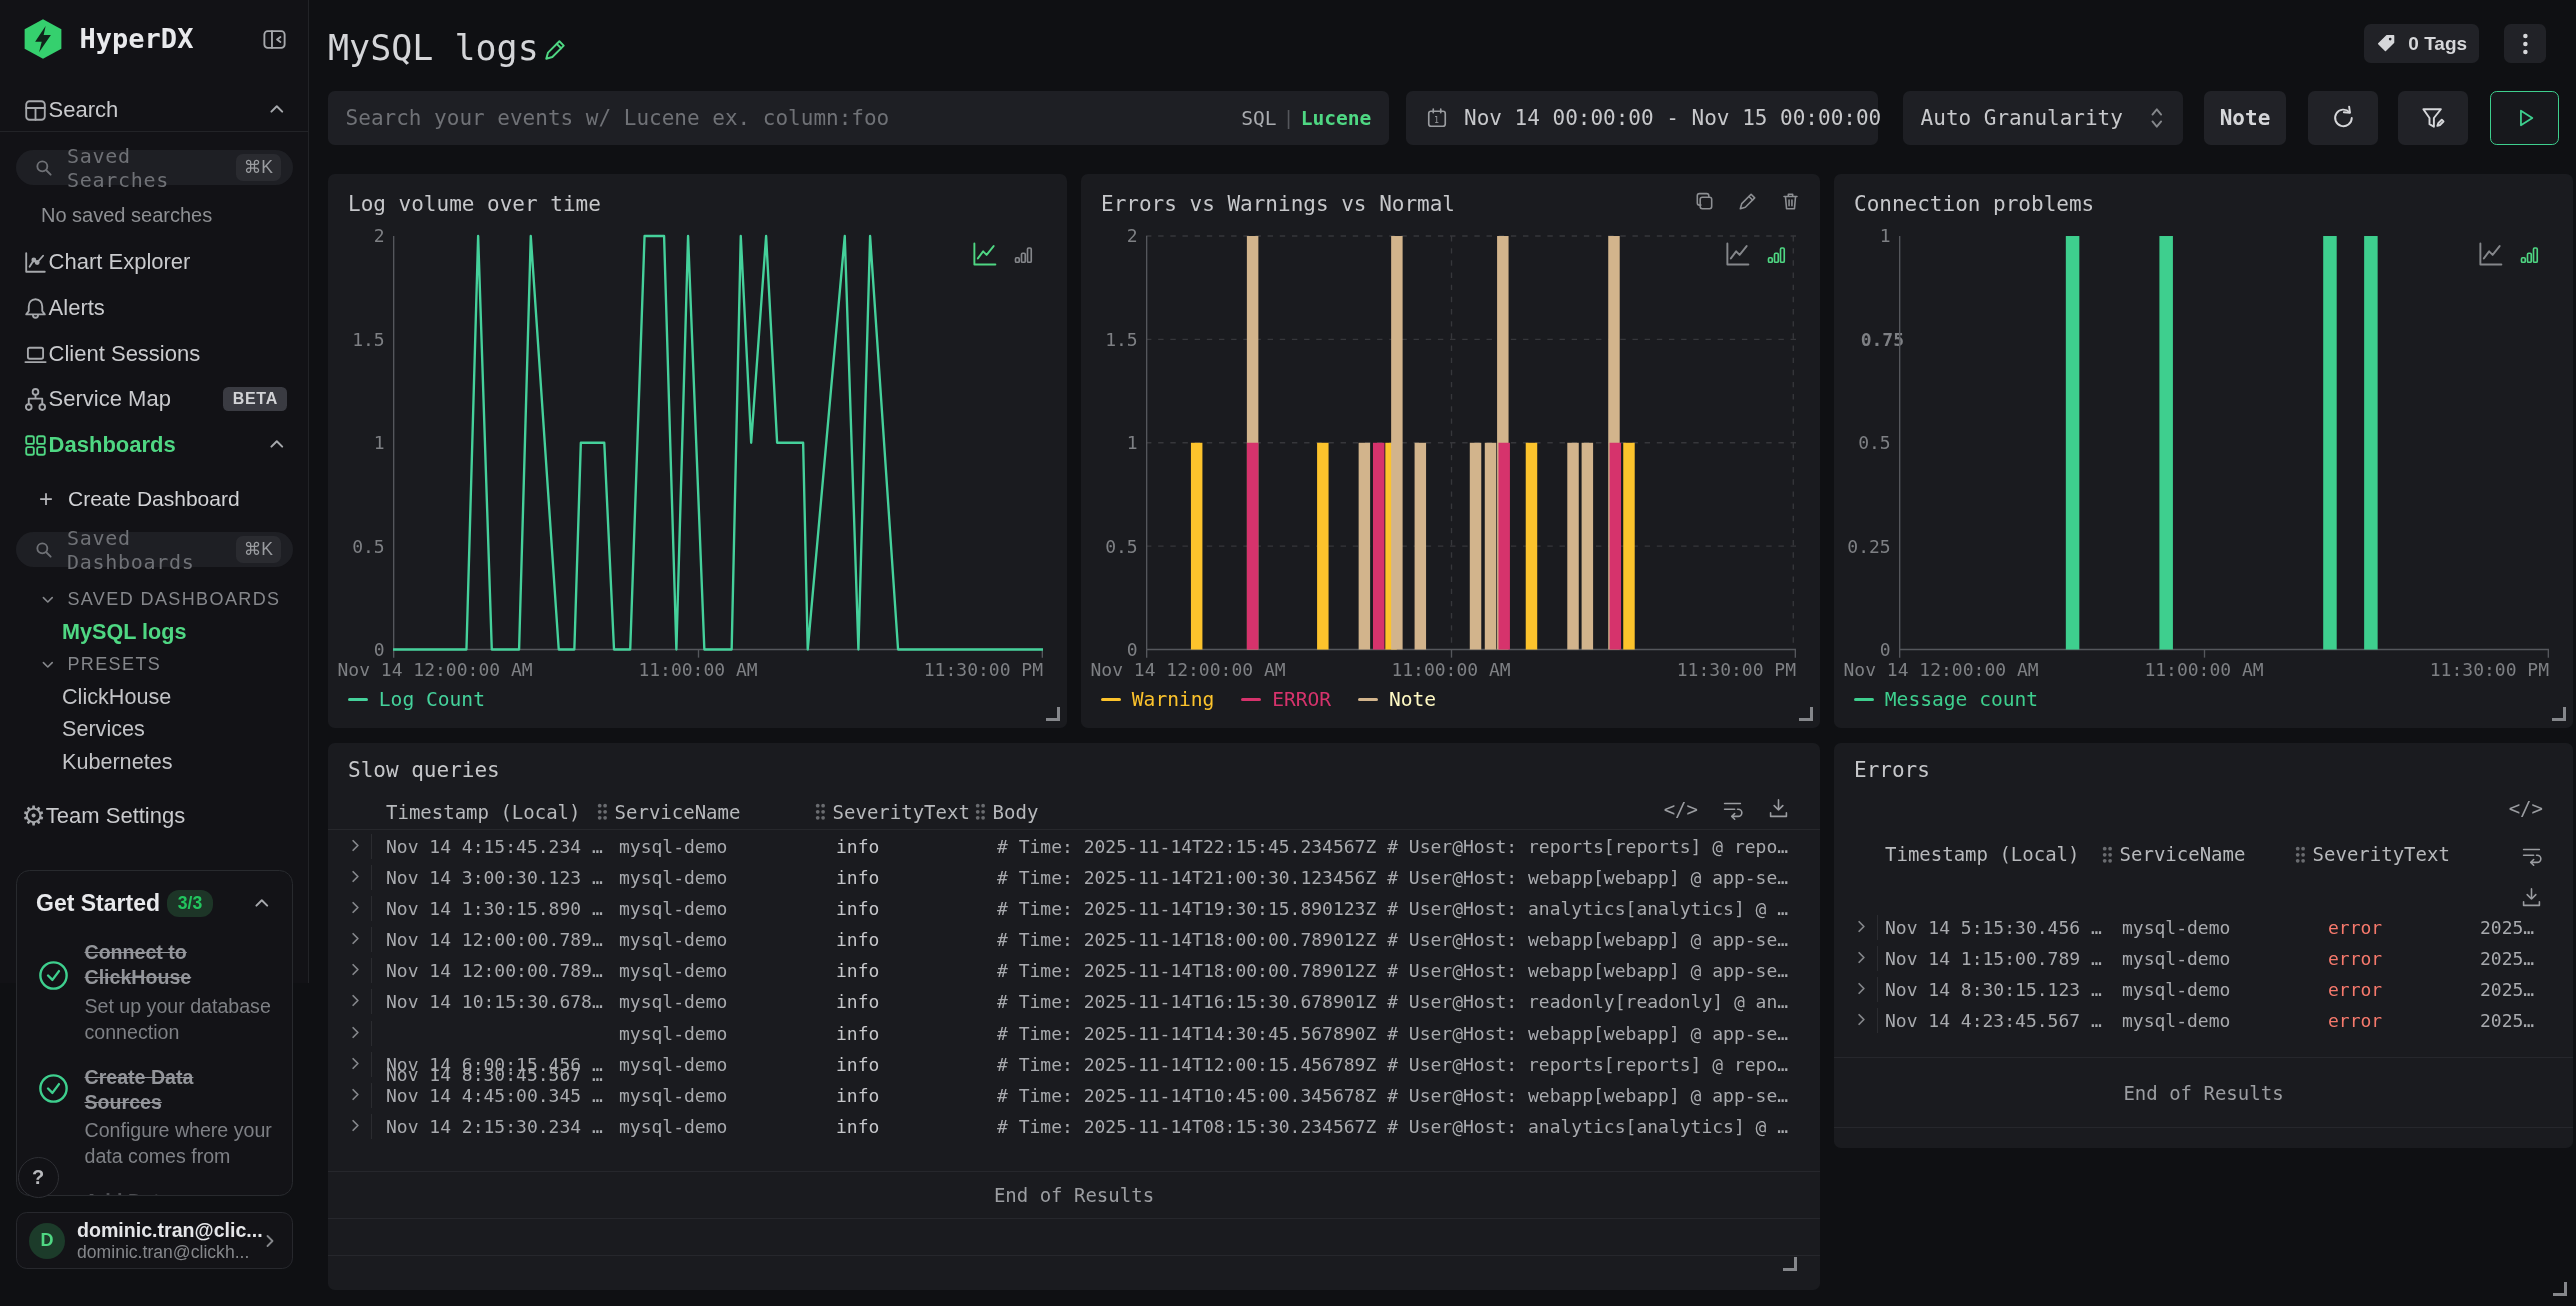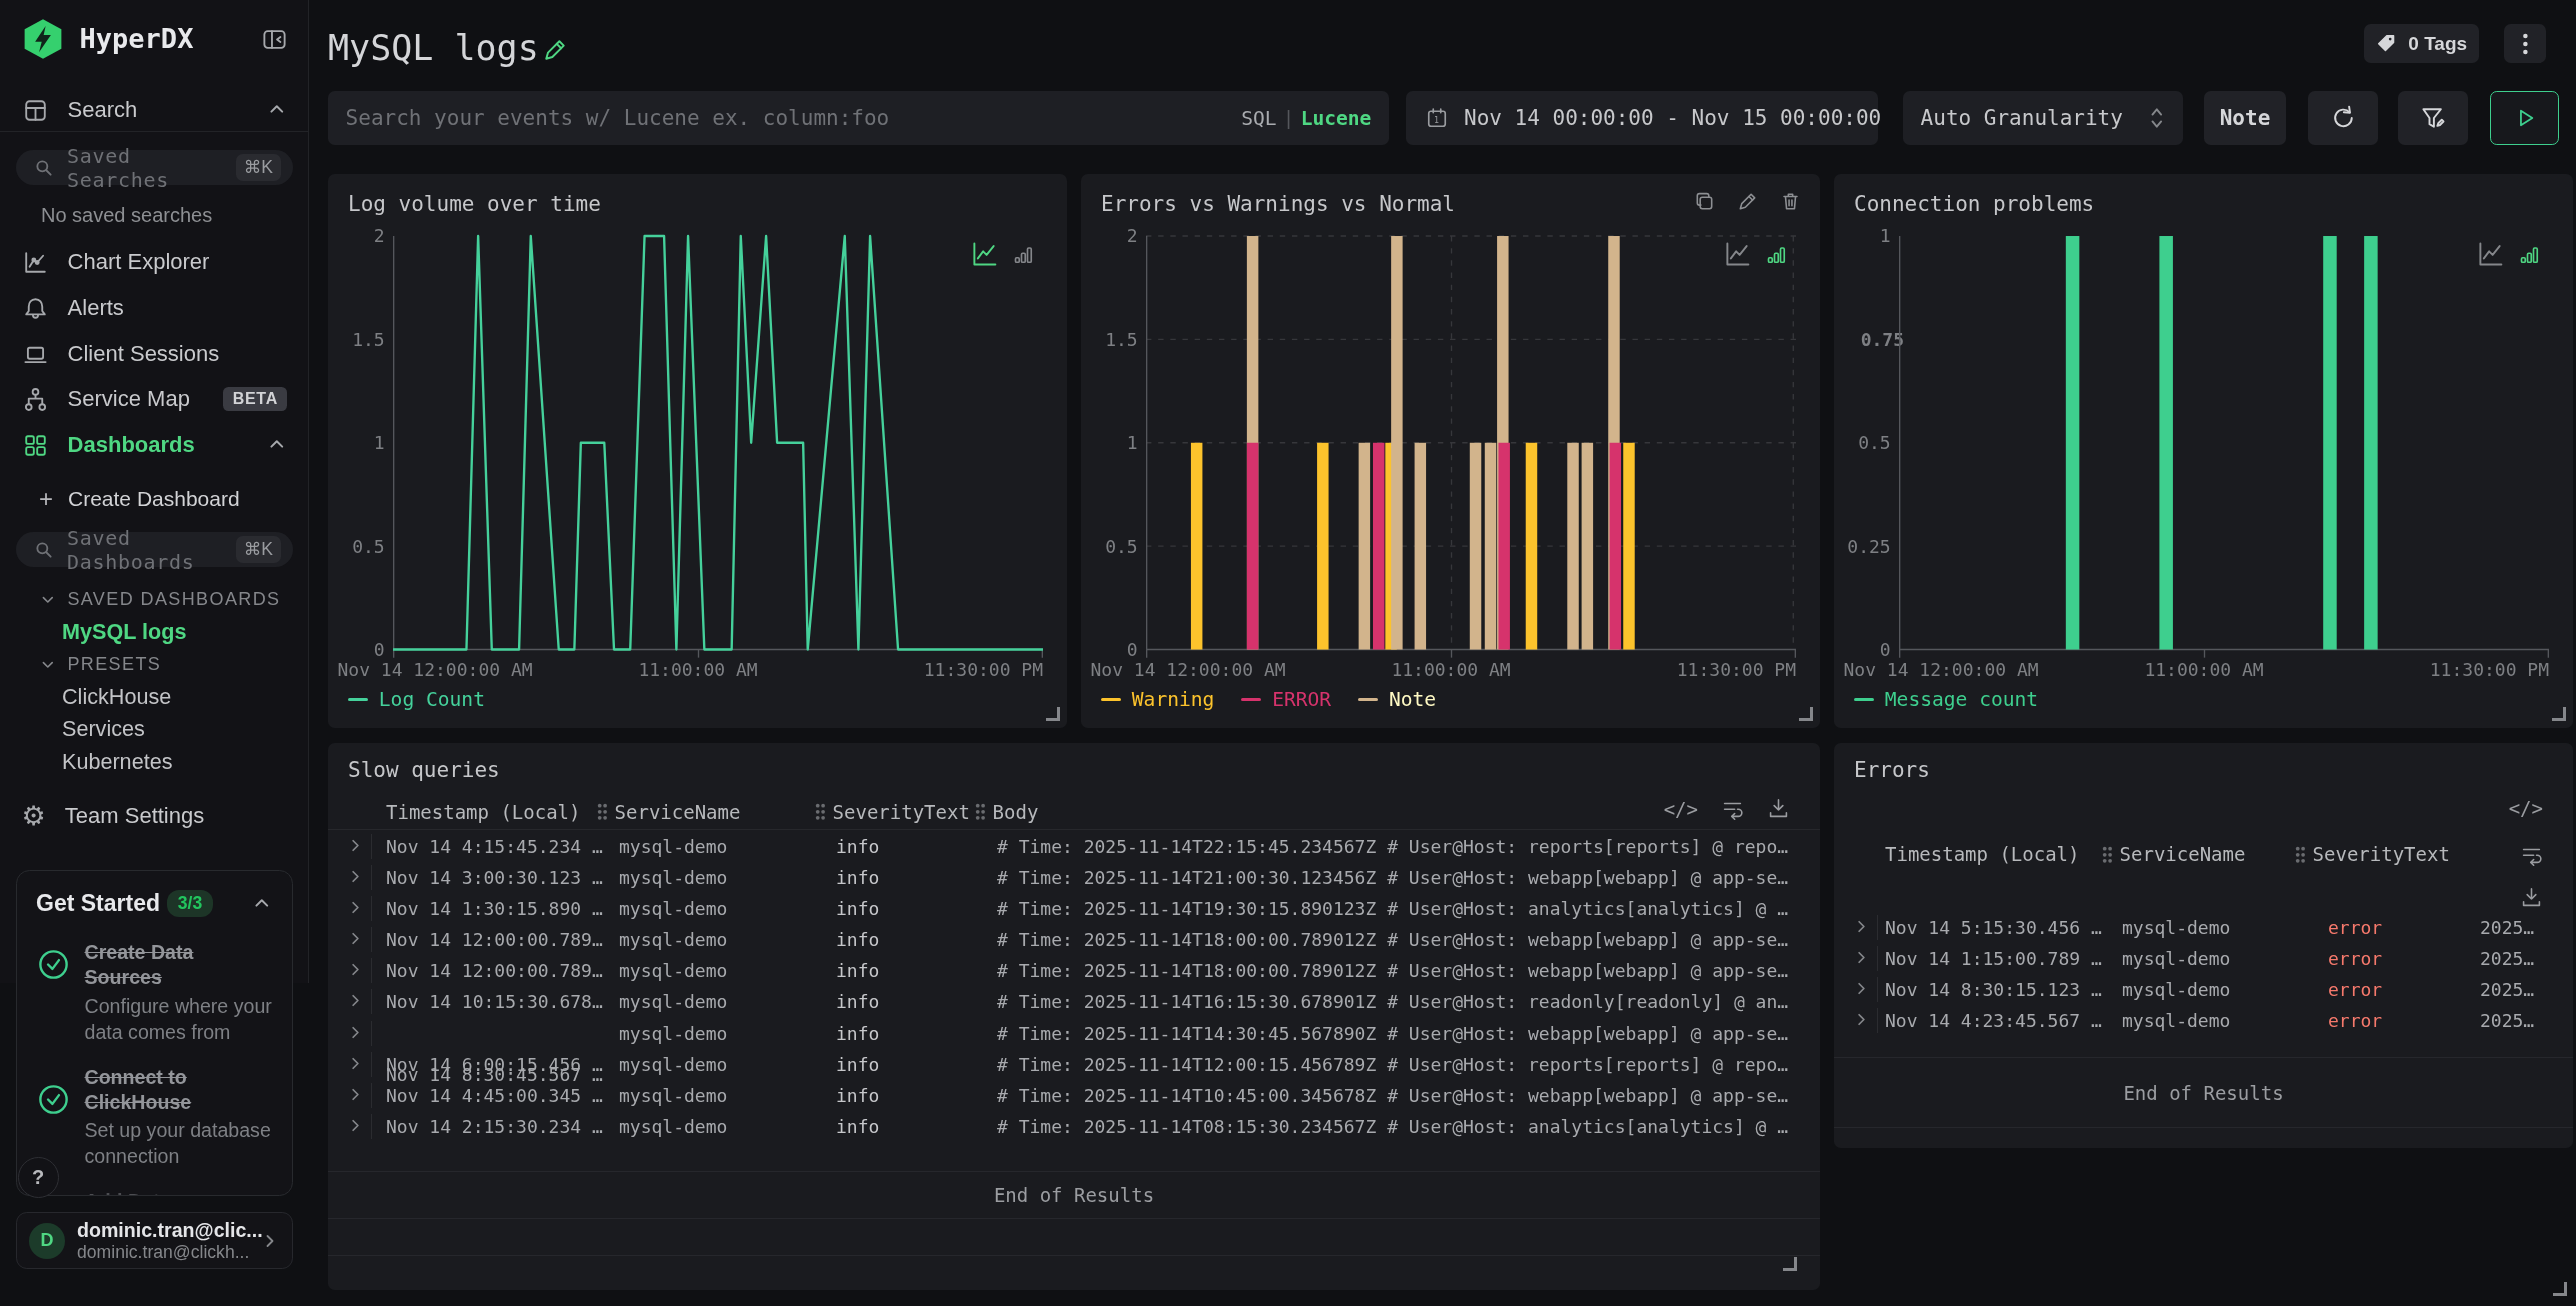--- a/index.html
+++ b/index.html
@@ -3,21 +3,21 @@
 <meta charset="utf-8">
 <style>
   html,body{margin:0;padding:0}
   body{width:2576px;height:1307px;background:#0f1013;font-family:"Liberation Sans",sans-serif;color:#d6d7da;overflow:hidden;position:relative}
   .mono{font-family:"DejaVu Sans Mono",monospace}
   .abs{position:absolute}
   svg{display:block}
   .ic{stroke:currentColor;fill:none;stroke-width:2.2;stroke-linecap:round;stroke-linejoin:round}
   
   #sidebar{position:absolute;left:0;top:0;width:309px;height:983px;background:#121216;border-right:1.4px solid #222327;box-sizing:border-box}
-  .srow{position:absolute;left:0;width:309px;height:38px;display:flex;align-items:center;gap:19px;padding:0 21.6px;box-sizing:border-box;color:#c9cacd;font-size:22px;cursor:pointer}
+  .srow{position:absolute;left:0;width:309px;height:38px;display:flex;align-items:center;gap:0;padding:0 21.6px;box-sizing:border-box;color:#c9cacd;font-size:22px;cursor:pointer}
   .srow .lab{flex:1}
   .srow .nico{color:#a6a8ac}
   .pill{position:absolute;left:16px;width:277px;height:35px;background:#1e1f24;border-radius:17.6px;display:flex;align-items:center;gap:13.5px;padding:0 12px 0 17.6px;box-sizing:border-box;color:#6f7176;font-size:20px;cursor:text}
   .pill .ph{flex:1;font-family:"DejaVu Sans Mono",monospace;letter-spacing:0.7px}
   .kbd{background:#2a2b30;color:#9a9ca0;border-radius:6.8px;font-size:17.6px;padding:2.7px 8px;font-family:"Liberation Sans",sans-serif}
   .seclab{position:absolute;left:39px;display:flex;align-items:center;gap:10.8px;color:#85878b;font-size:18px;letter-spacing:1.4px;cursor:pointer}
   .dlink{position:absolute;left:62px;font-size:21.6px;color:#c3c4c7;cursor:pointer}
   .badge-beta{background:#3a3b42;color:#d2d3d6;font-size:16px;font-weight:bold;letter-spacing:0.7px;padding:3.4px 9.5px;border-radius:5.4px}
   #gs-card{position:absolute;left:16px;top:870px;width:277px;height:326px;border:1.4px solid #282a2e;border-radius:13.5px;box-sizing:border-box;overflow:hidden;padding:19px;background:#131317}
   .gs-item{display:flex;gap:13.5px;margin-bottom:20px}
@@ -206,36 +206,36 @@
     <div style="display:flex;align-items:center;gap:7px;margin-bottom:23px">
       <span style="font-size:23px;font-weight:bold;color:#e8e9ec">Get Started</span>
       <span style="background:#1d3527;color:#22c55e;font-size:17.6px;font-weight:bold;padding:2.7px 10.8px;border-radius:12px">3/3</span>
       <span style="margin-left:auto;color:#a6a8ac">
           <svg class="ic" width="21.6" height="21.6" viewBox="0 0 24 24">
             <polyline points="6,14 12,8 18,14"></polyline>
           </svg>
         </span>
     </div>
     <div class="gs-item">
+      <span style="margin-top:17.6px">
+          <svg class="ic" width="35" height="35" viewBox="0 0 32 32" style="stroke:#3ecf8e">
+            <circle cx="16" cy="16" r="12"></circle>
+            <polyline points="11,16 15,20 21,12"></polyline>
+          </svg>
+        </span>
+      <span><span class="gs-t">Connect to ClickHouse</span><div class="gs-d">Set up your database connection</div></span>
+    </div>
+    <div class="gs-item">
       <span style="margin-top:6.8px">
           <svg class="ic" width="35" height="35" viewBox="0 0 32 32" style="stroke:#3ecf8e">
             <circle cx="16" cy="16" r="12"></circle>
             <polyline points="11,16 15,20 21,12"></polyline>
           </svg>
         </span>
       <span><span class="gs-t">Create Data Sources</span><div class="gs-d">Configure where your data comes from</div></span>
-    </div>
-    <div class="gs-item">
-      <span style="margin-top:17.6px">
-          <svg class="ic" width="35" height="35" viewBox="0 0 32 32" style="stroke:#3ecf8e">
-            <circle cx="16" cy="16" r="12"></circle>
-            <polyline points="11,16 15,20 21,12"></polyline>
-          </svg>
-        </span>
-      <span><span class="gs-t">Connect to ClickHouse</span><div class="gs-d">Set up your database connection</div></span>
     </div>
     <div class="gs-item" style="opacity:.45">
       <span style="margin-top:6.8px">
           <svg class="ic" width="35" height="35" viewBox="0 0 32 32" style="stroke:#3ecf8e">
             <circle cx="16" cy="16" r="12"></circle>
             <polyline points="11,16 15,20 21,12"></polyline>
           </svg>
         </span>
       <span><span class="gs-t">Add Data</span></span>
     </div>

